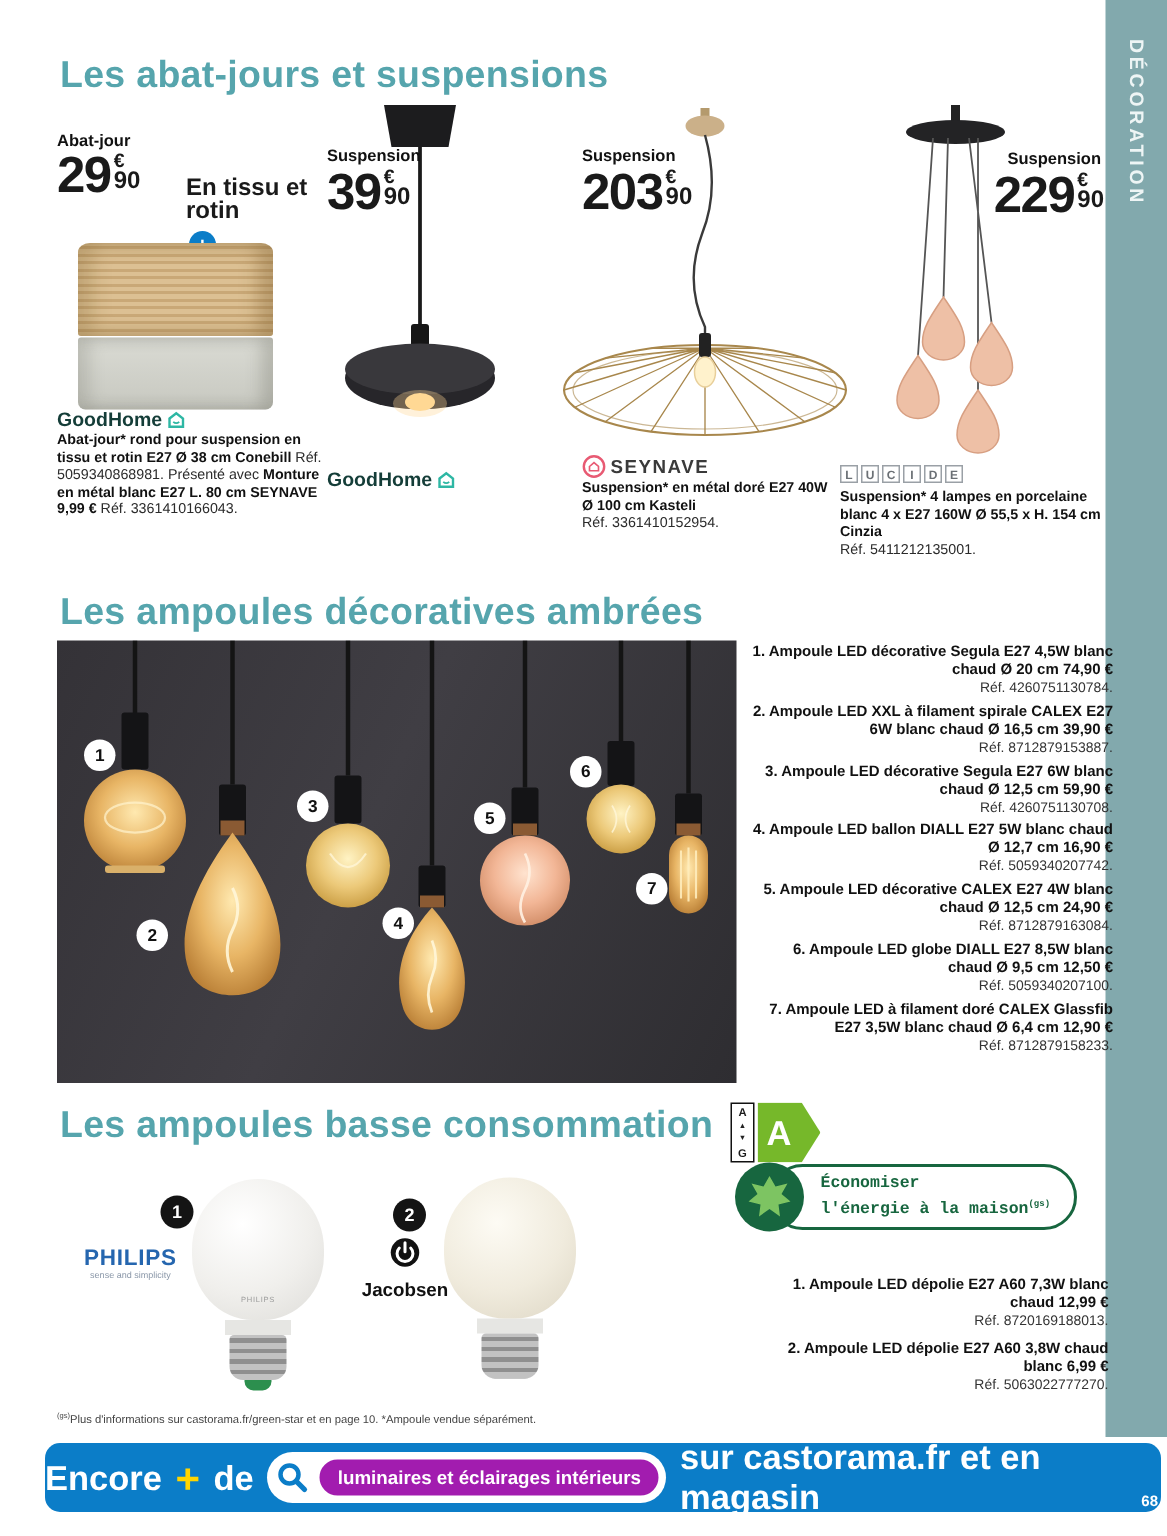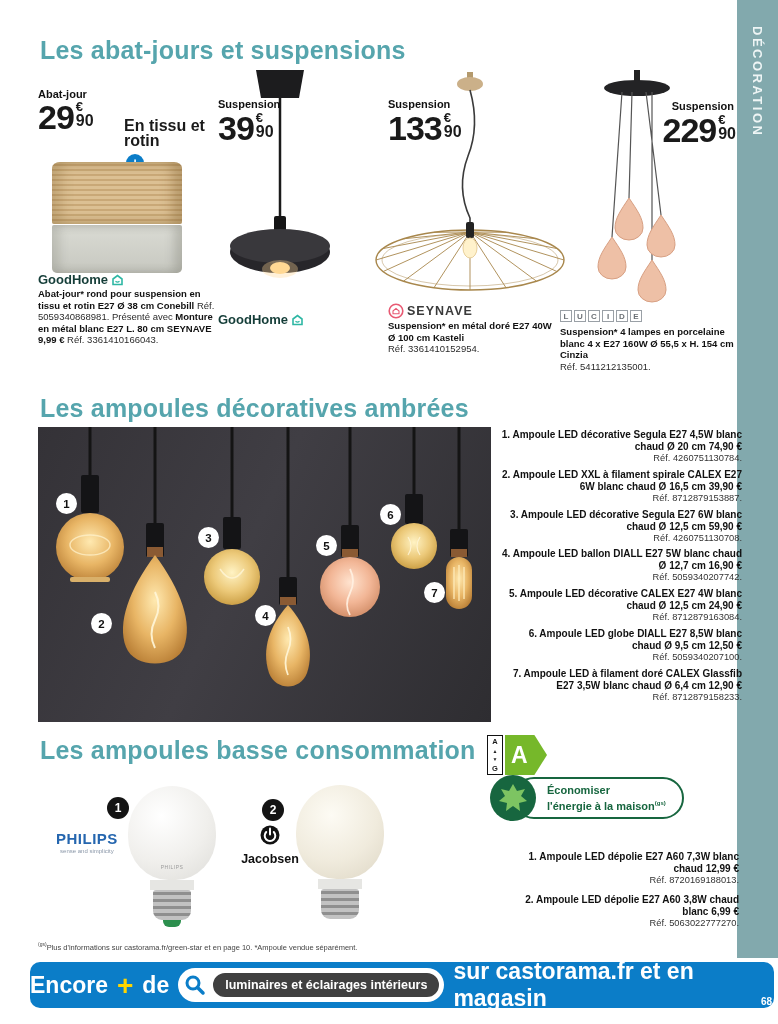--- a/index.html
+++ b/index.html
@@ -87,21 +87,21 @@
   .e-scale .mini { font-size:5px; line-height:4px; color:#222; }
   .e-arrow { width:42px; margin-left:2px; background:#76b82a;
              clip-path:polygon(0 0,70% 0,100% 50%,70% 100%,0 100%);
              display:flex; align-items:center; color:#fff; font-weight:800; font-size:23px; padding-left:6px; }
   
   .eco { position:absolute; left:490px; top:775px; display:flex; align-items:center; }
   .eco-circle { width:46px; height:46px; border-radius:50%; background:#17663f; z-index:2;
                 display:flex; align-items:center; justify-content:center; }
   .eco-pill { margin-left:-23px; border:2px solid #17663f; border-radius:22px; background:#fff;
               padding:5px 16px 5px 32px; }
-  .eco-pill .l { font-size:11px; font-weight:800; color:#17663f; line-height:13px; }
+  .eco-pill .l { font-size:11px; font-weight:800; color:#17663f; line-height:13px;font-family:Liberation Mono, monospace; }
   .eco-pill sup { font-size:6px; }
   
   .philips { position:absolute; left:56px; top:830px; text-align:center; }
   .philips .nm { font-size:15px; font-weight:800; color:#2566af; letter-spacing:.5px; }
   .philips .tg { font-size:6px; color:#8a97a8; margin-top:1px; }
   .jacobsen { position:absolute; left:238px; top:824px; width:64px; text-align:center; }
   .jacobsen .nm { font-size:12.5px; font-weight:800; color:#111; margin-top:2px; }
   .bulbw { position:absolute; }
   .b1 { left:128px; top:786px; width:88px; }
   .b2 { left:296px; top:785px; width:88px; }
@@ -115,21 +115,21 @@
   .tipg { width:18px; height:7px; margin:0 auto; background:#2c8f4e; border-radius:0 0 6px 6px; }
   
   .footnote { position:absolute; left:38px; top:941px; font-size:7.5px; color:#444; }
   .footnote sup { font-size:5px; }
   .bar { position:absolute; left:30px; top:962px; width:744px; height:46px; background:#0b7dc8;
          border-radius:10px; display:flex; align-items:center; justify-content:center; gap:9px; }
   .bar .w { color:#fff; font-size:23px; font-weight:800; }
   .bar .plus { color:#ffd500; font-size:28px; font-weight:800; line-height:23px; }
   .searchpill { display:flex; align-items:center; background:#fff; border-radius:19px; padding:3px; }
   .mag { width:28px; height:28px; display:flex; align-items:center; justify-content:center; }
-  .pill-label { background:#404040; border:2px solid #fff; border-radius:15px; color:#fff;
+  .pill-label { background:#a21caf; border:2px solid #fff; border-radius:15px; color:#fff;
                 font-weight:800; font-size:12.5px; padding:5px 12px; margin-left:2px; white-space:nowrap; }
   .pagenum { position:absolute; right:6px; top:996px; color:#fff; font-size:10px; font-weight:700; }
 </style>
 </head>
 <body>
 
 <div class="page">
 
   <div class="sidebar">
     <span class="sidebar-label">DÉCORATION</span>
@@ -197,21 +197,21 @@
       <ellipse cx="104" cy="20" rx="13" ry="7" fill="#cbb089"></ellipse>
       <path d="M104,26 q10,36 -2,66 q-12,32 2,62 l0,14" stroke="#3a3a3a" fill="none" stroke-width="1.6"></path>
       <path d="M104,168 L198,196 M104,168 L190.9,207.5 M104,168 L170.5,217.2 M104,168 L140,223.7 M104,168 L104,226 M104,168 L68,223.7 M104,168 L37.5,217.2 M104,168 L17.2,207.5 M104,168 L10,196 M104,168 L17.2,184.5 M104,168 L37.5,174.8 M104,168 L68,168.3 M104,168 L104,166 M104,168 L140,168.3 M104,168 L170.5,174.8 M104,168 L190.9,184.5" stroke="#a8874c" stroke-width="0.9" fill="none"></path>
       <ellipse cx="104" cy="196" rx="94" ry="30" stroke="#a8874c" stroke-width="1.4" fill="none"></ellipse>
       <ellipse cx="104" cy="196" rx="88" ry="26" stroke="#a8874c" stroke-width="0.8" fill="none" opacity="0.6"></ellipse>
       <rect x="100" y="158" width="8" height="16" rx="2" fill="#222"></rect>
       <ellipse cx="104" cy="184" rx="7" ry="10" fill="#fff2cc" stroke="#e8cf9a"></ellipse>
     </svg>
     <div class="ptype">Suspension</div>
     <div class="price">
-      <span class="pi">133</span>
+      <span class="pi">203</span>
       <span class="pc">
           <span class="cur">€</span>
           <span class="cts">90</span>
         </span>
     </div>
     <div class="brand sey">
       <svg width="16" height="16" viewBox="0 0 16 16">
         <circle cx="8" cy="8" r="6.8" fill="none" stroke="#e85a73" stroke-width="1.6"></circle>
         <path d="M5 8 L8 5.4 L11 8 V10.8 H5 Z" fill="none" stroke="#e85a73" stroke-width="1.1"></path>
       </svg>

